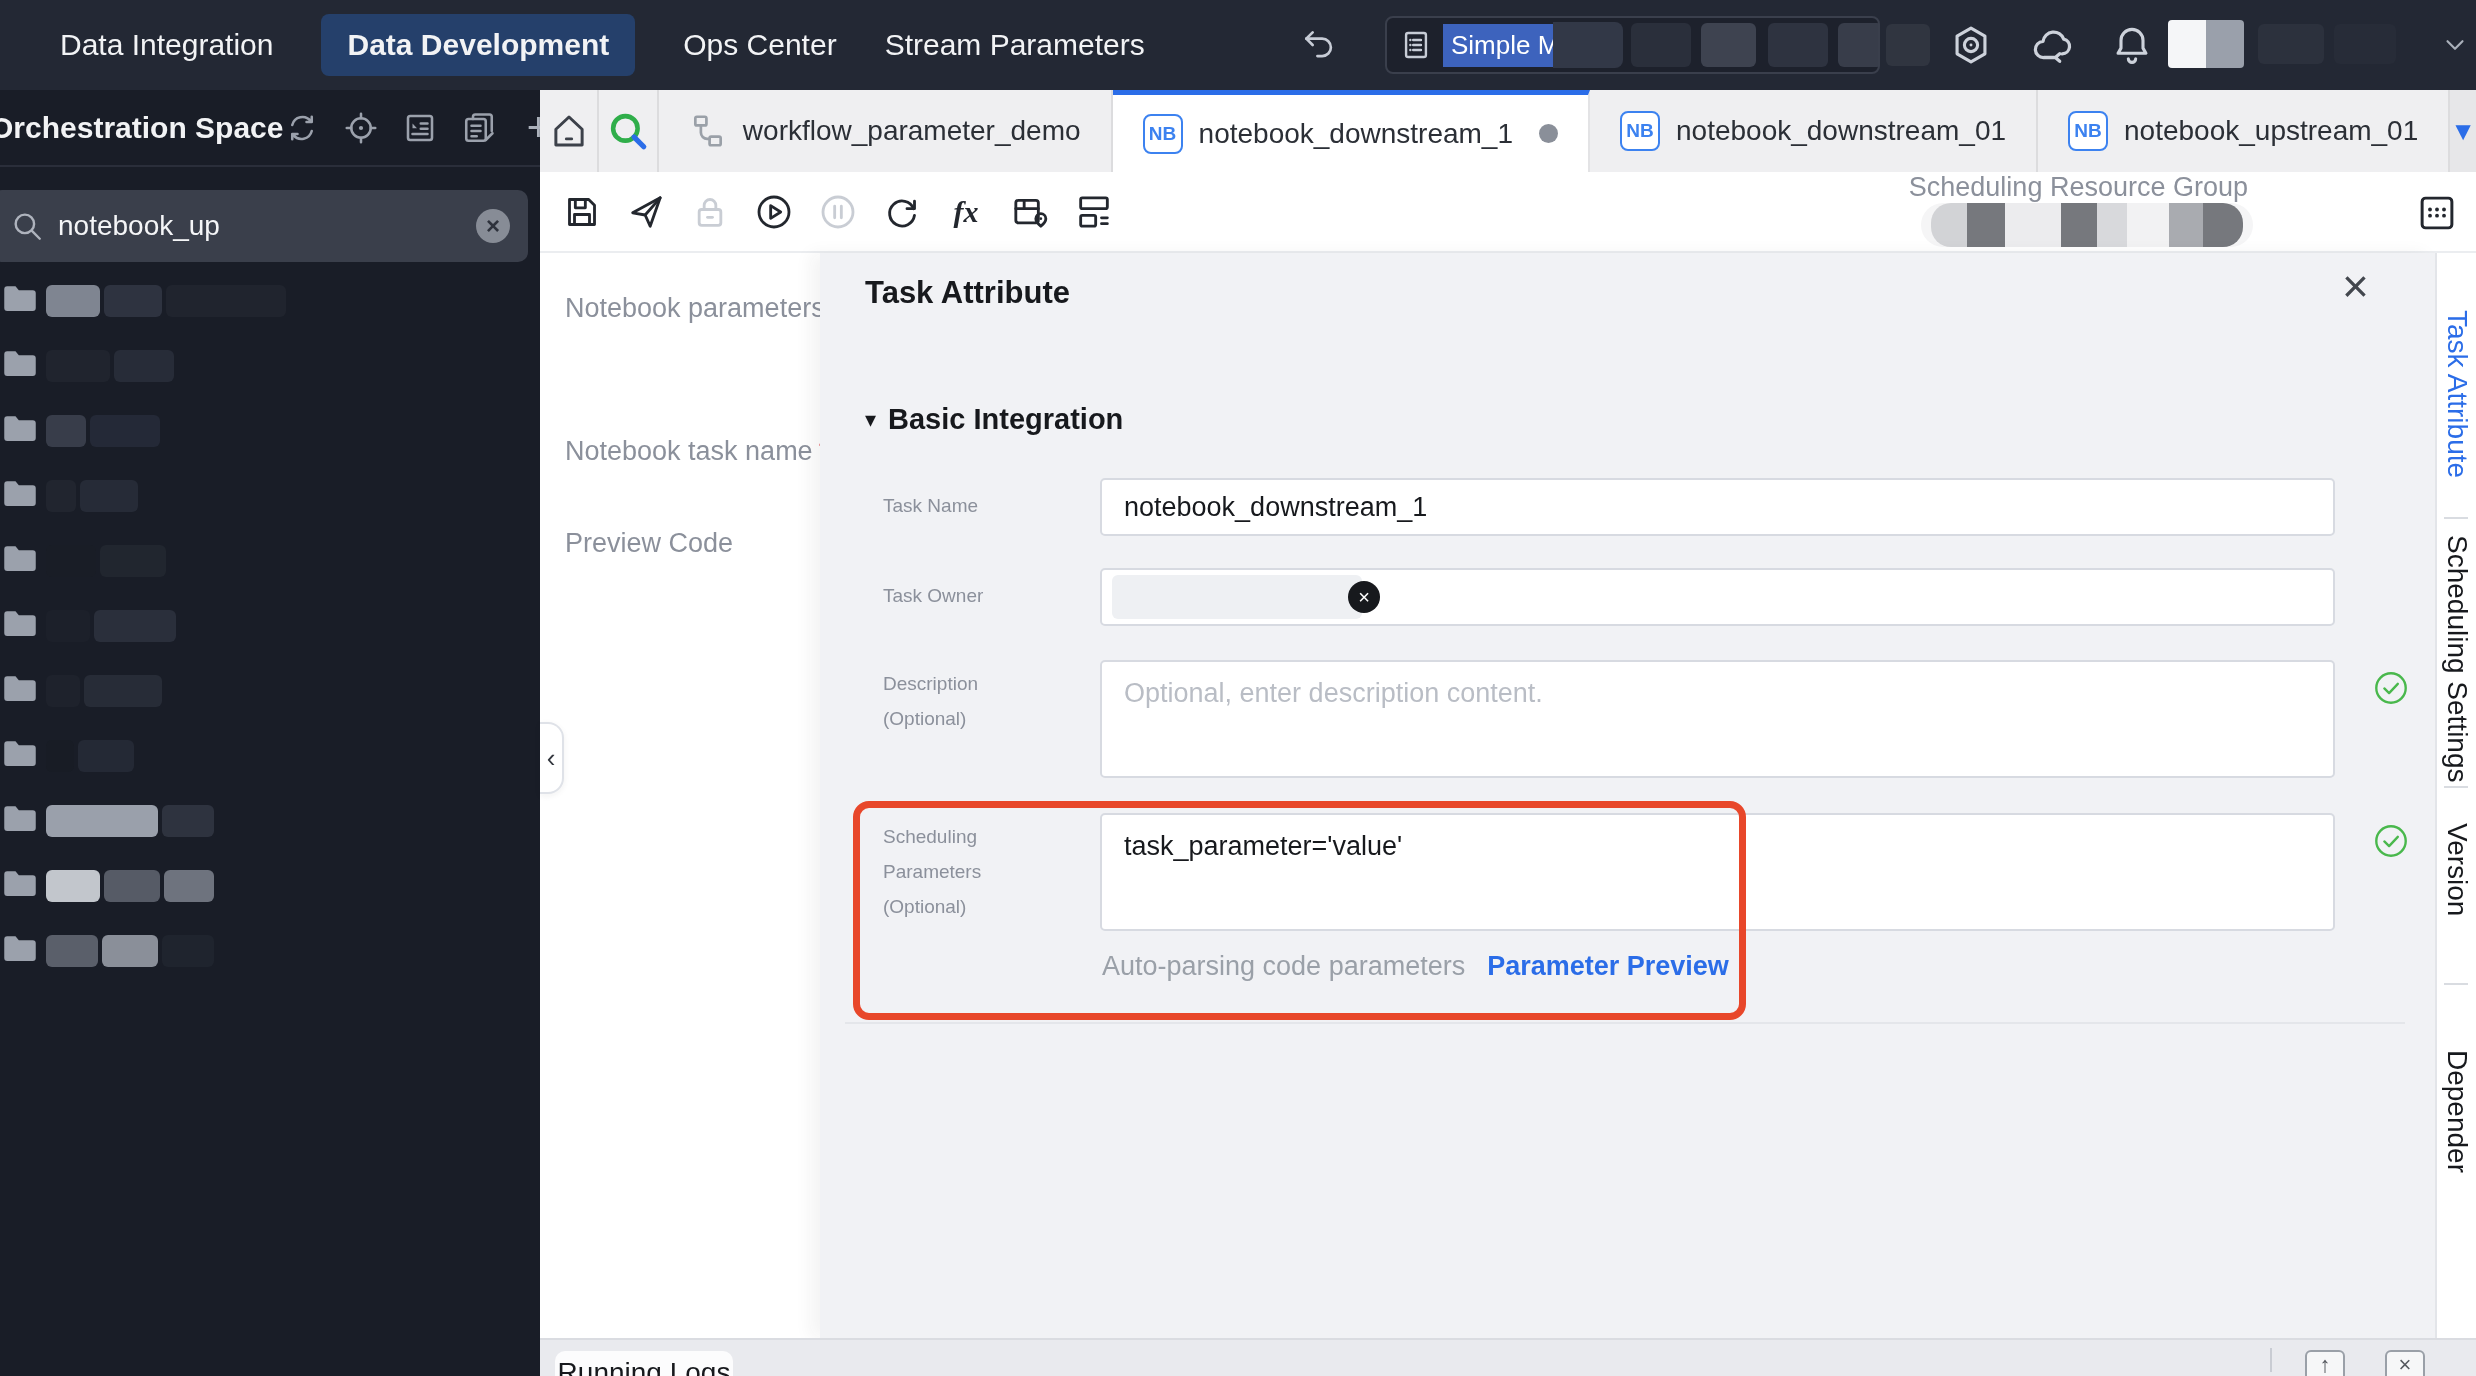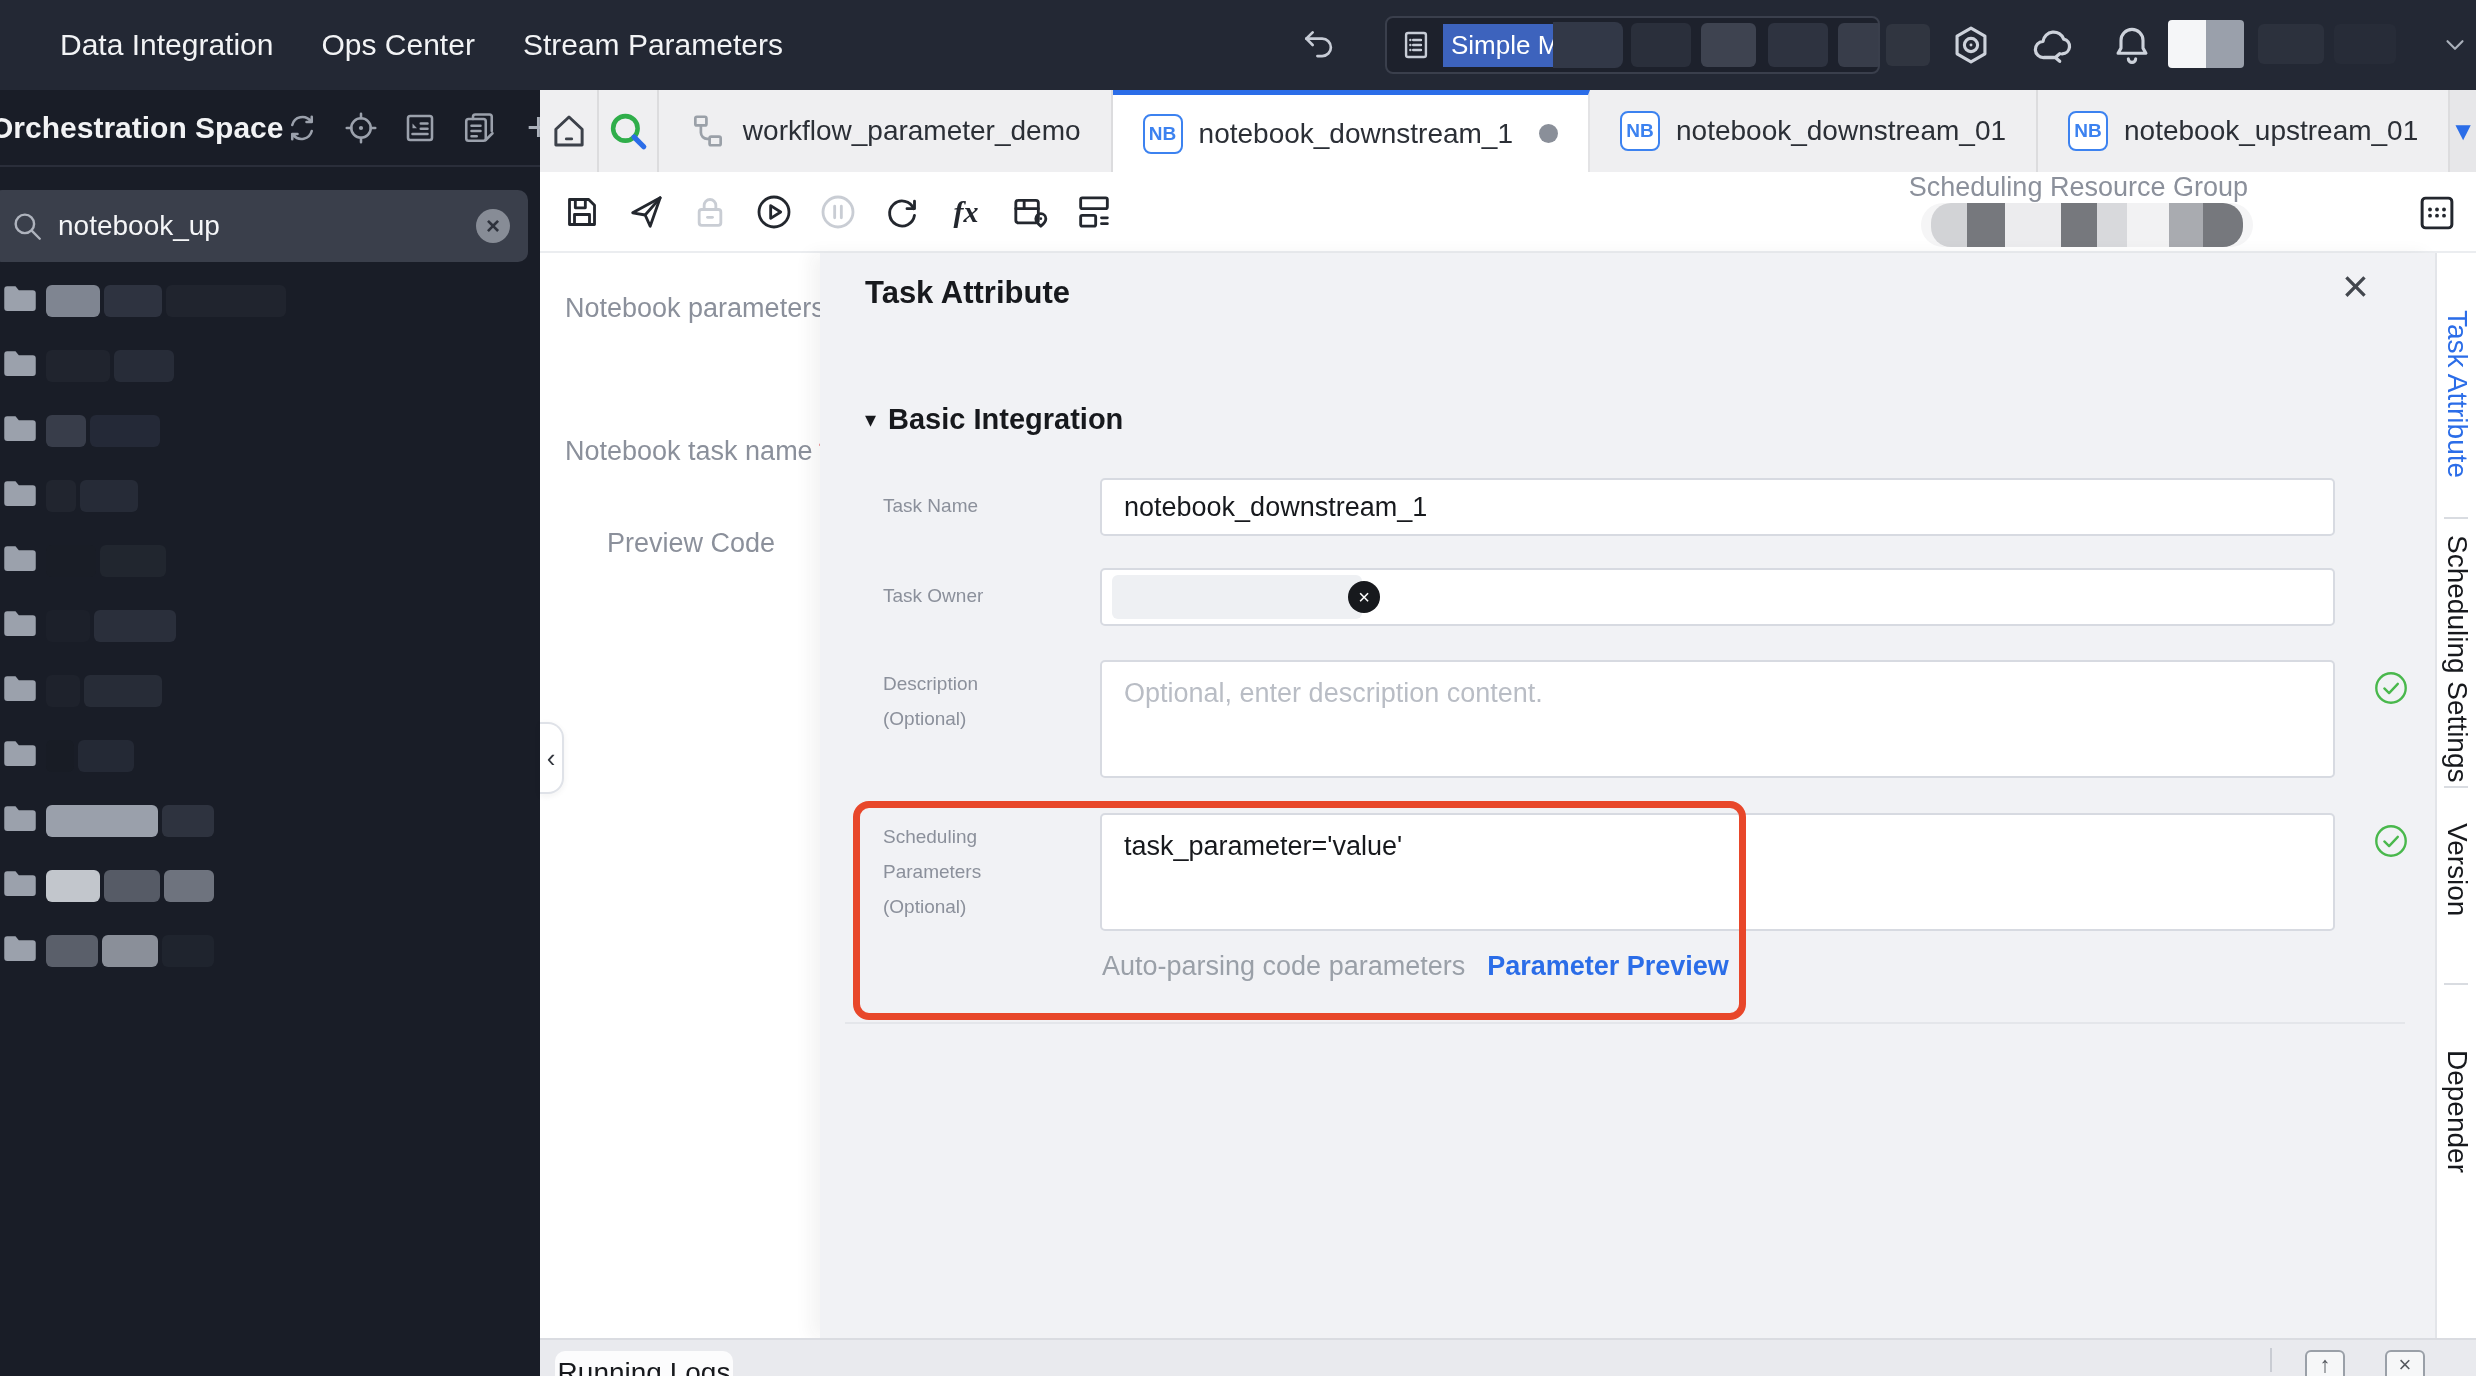--- a/index.html
+++ b/index.html
@@ -104,20 +104,21 @@
   .bb-btn { position:absolute; top:10px; width:40px; height:40px; border:2px solid #9aa0a8; border-radius:6px; color:#55595f; font-size:22px; display:flex; align-items:flex-start; justify-content:center; background:#f6f7f8; cursor:pointer; }
 </style>
 </head>
 <body>
 
 <div class="screen">
 
   <div class="topnav">
     <div class="nav-items">
       <div class="nav-item">Data Integration</div>
+      <div class="nav-item active">Data Development</div>
       <div class="nav-item">Ops Center</div>
       <div class="nav-item">Stream Parameters</div>
     </div>
 
     <div class="undo-btn">
       <svg class="ic" width="38" height="38" viewBox="0 0 24 24">
           <path d="M8 4 L4 8 L8 12"></path>
           <path d="M4 8 H14 a5.5 5.5 0 0 1 0 11 H11"></path>
         </svg>
     </div>
@@ -431,21 +432,21 @@
 
     <div class="content">
 
       <div class="form-panel">
         <div class="fp-label" style="top:40px;">
           <span>Notebook parameters</span><span class="req">*</span>
         </div>
         <div class="fp-label" style="top:183px;">
           <span>Notebook task name</span><span class="req">*</span>
         </div>
-        <div class="fp-label" style="top:275px;margin-left:42px;">
+        <div class="fp-label" style="top:275px;">
           <span>Preview Code</span>
         </div>
         <div class="collapse-handle">‹</div>
       </div>
 
       <div class="attr-panel">
         <div class="attr-title">Task Attribute</div>
         <div class="attr-close">×</div>
 
         <div class="sec-head">

